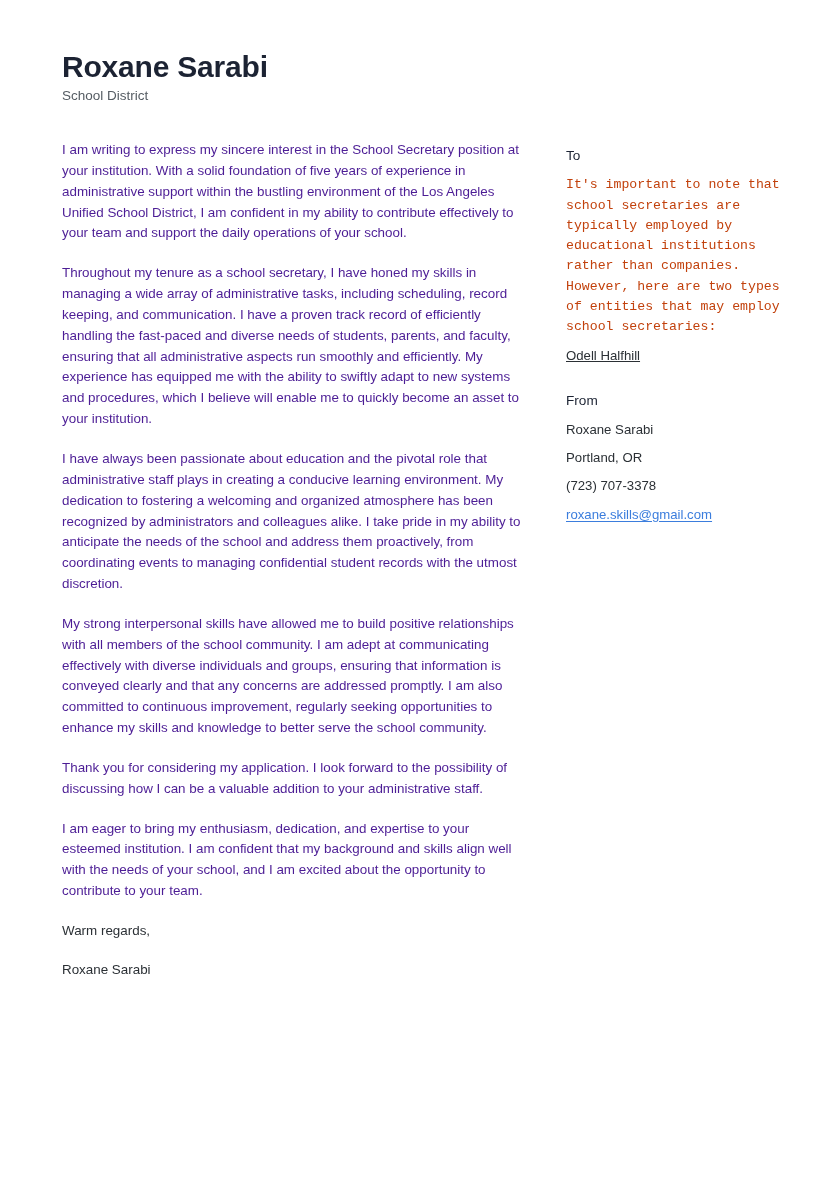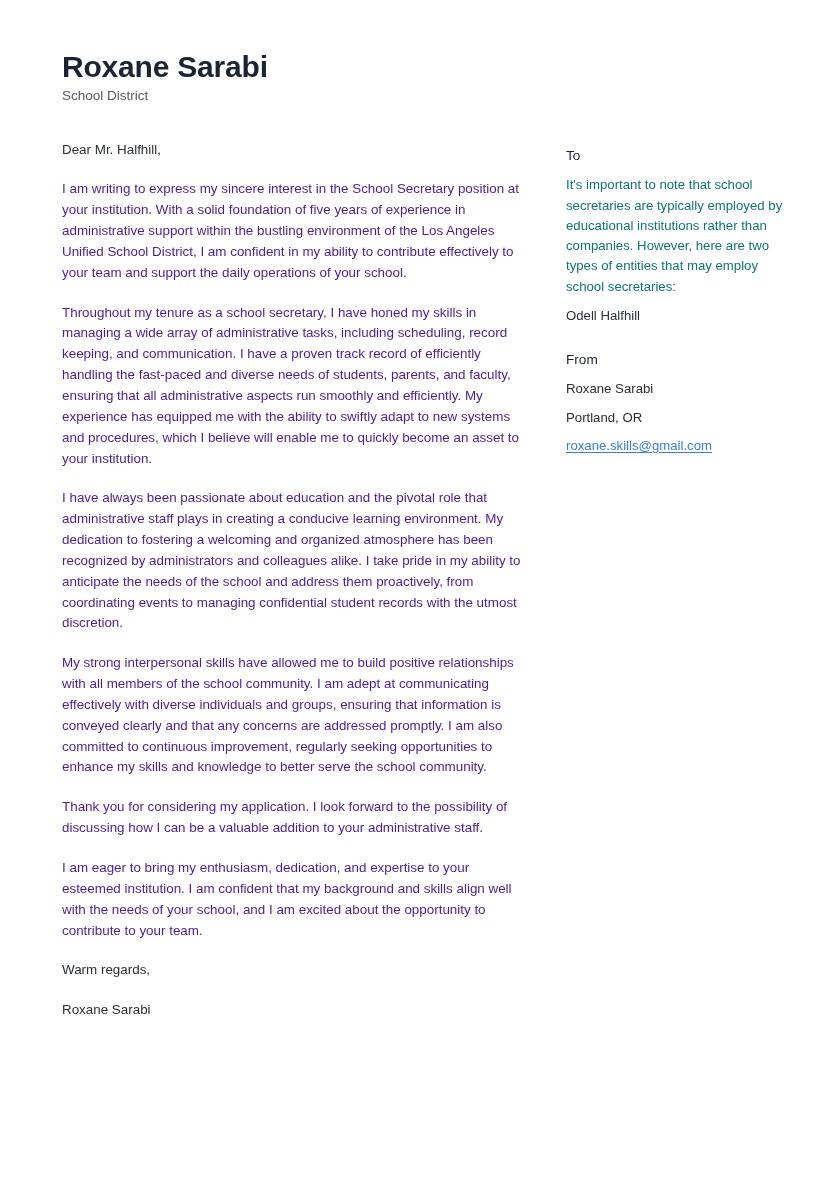--- a/index.html
+++ b/index.html
@@ -108,31 +108,33 @@
   .side-heading {
     font-size: 13.6px;
     font-weight: 400;
     color: #1c2333;
     margin: 0 0 11px 0;
     line-height: 1.2;
   }
   .side-note {
     font-size: 13.2px;
     line-height: 1.535;
-    color: #0f766e;
+    color: #c2410c;
     margin: 0 0 9px 0;
+    font-family: Liberation Mono, monospace;
   }
   .side-line {
     font-size: 13.2px;
     line-height: 1.53;
     color: #2b3035;
     margin: 0 0 8px 0;
   }
   .side-line:last-child {
     margin-bottom: 0;
+    text-decoration: underline;
   }
   .side-email {
     font-size: 13.2px;
     line-height: 1.53;
     color: #3b7ddd;
     text-decoration: underline;
     text-underline-offset: 2px;
     cursor: pointer;
     display: inline-block;
   }
@@ -144,21 +146,20 @@
 
   <div class="letter-header">
     <h1 class="candidate-name">Roxane Sarabi</h1>
     <p class="candidate-title">School District</p>
   </div>
 
   <div class="letter-columns">
 
     <div class="letter-main">
 
-      <p class="salutation">Dear Mr. Halfhill,</p>
 
       <p class="body-paragraph">I am writing to express my sincere interest in the School Secretary position at your institution. With a solid foundation of five years of experience in administrative support within the bustling environment of the Los Angeles Unified School District, I am confident in my ability to contribute effectively to your team and support the daily operations of your school.</p>
 
       <p class="body-paragraph">Throughout my tenure as a school secretary, I have honed my skills in managing a wide array of administrative tasks, including scheduling, record keeping, and communication. I have a proven track record of efficiently handling the fast-paced and diverse needs of students, parents, and faculty, ensuring that all administrative aspects run smoothly and efficiently. My experience has equipped me with the ability to swiftly adapt to new systems and procedures, which I believe will enable me to quickly become an asset to your institution.</p>
 
       <p class="body-paragraph">I have always been passionate about education and the pivotal role that administrative staff plays in creating a conducive learning environment. My dedication to fostering a welcoming and organized atmosphere has been recognized by administrators and colleagues alike. I take pride in my ability to anticipate the needs of the school and address them proactively, from coordinating events to managing confidential student records with the utmost discretion.</p>
 
       <p class="body-paragraph">My strong interpersonal skills have allowed me to build positive relationships with all members of the school community. I am adept at communicating effectively with diverse individuals and groups, ensuring that information is conveyed clearly and that any concerns are addressed promptly. I am also committed to continuous improvement, regularly seeking opportunities to enhance my skills and knowledge to better serve the school community.</p>
 
       <p class="body-paragraph">Thank you for considering my application. I look forward to the possibility of discussing how I can be a valuable addition to your administrative staff.</p>
@@ -175,19 +176,20 @@
       <section class="side-section">
         <h2 class="side-heading">To</h2>
         <p class="side-note">It's important to note that school secretaries are typically employed by educational institutions rather than companies. However, here are two types of entities that may employ school secretaries:</p>
         <p class="side-line">Odell Halfhill</p>
       </section>
 
       <section class="side-section">
         <h2 class="side-heading">From</h2>
         <p class="side-line">Roxane Sarabi</p>
         <p class="side-line">Portland, OR</p>
+        <p class="side-line">(723) 707-3378</p>
         <p class="side-line"><a class="side-email" href="#">roxane.skills@gmail.com</a></p>
       </section>
 
     </aside>
 
   </div>
 </div>
 
 </body></html>

